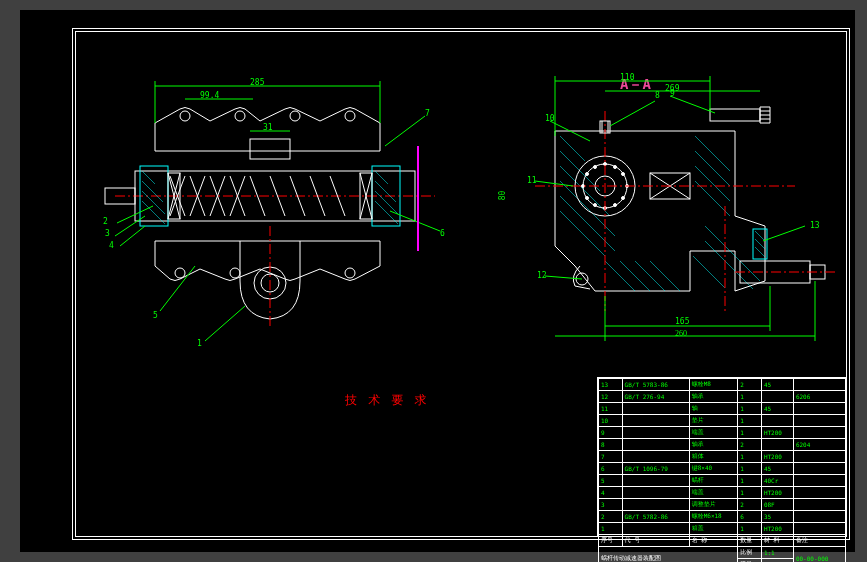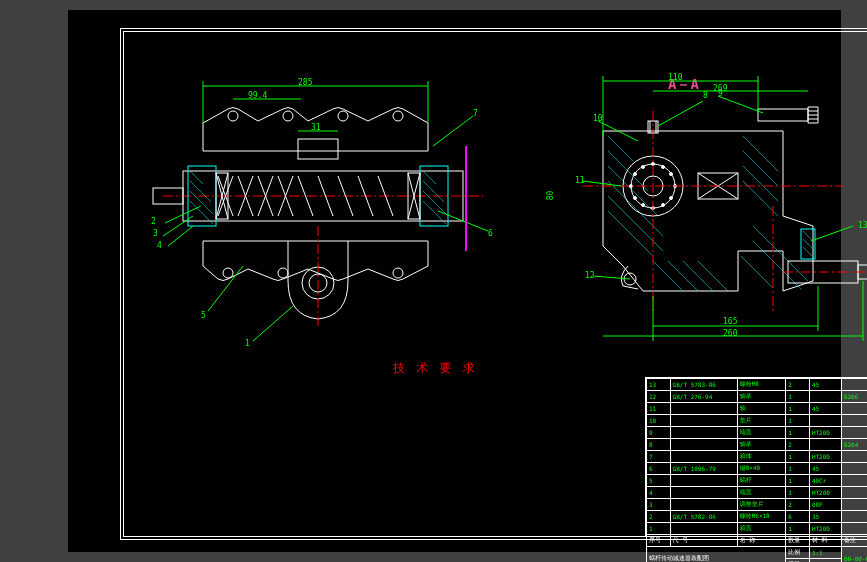--- a/index.html
+++ b/index.html
@@ -8,24 +8,23 @@
     width: 867px;
     height: 562px;
     overflow: hidden;
     font-family: "SimSun", monospace;
     font-size: 8px;
   }
   .canvas {
     position: absolute;
     left: 20px;
     top: 10px;
-    width: 773px;
+    width: 835px;
     height: 542px;
     background: #000000;
-    margin-left: 48px;
   }
   .border-outer {
     position: absolute;
     left: 52px;
     top: 18px;
     width: 778px;
     height: 512px;
     border: 1px solid #fff;
   }
   .border-inner {
@@ -283,31 +282,31 @@
       <line class="grn" x1="60" y1="25" x2="60" y2="85"></line>
       <line class="grn" x1="215" y1="25" x2="215" y2="60"></line>
       <line class="grn" x1="110" y1="245" x2="110" y2="290"></line>
       <line class="grn" x1="275" y1="235" x2="275" y2="280"></line>
       <line class="grn" x1="320" y1="230" x2="320" y2="290"></line>
     </svg>
 
     <div class="dim-text" style="left:545px; top:42px;">110</div>
     <div class="dim-text" style="left:590px; top:53px;">269</div>
     <div class="dim-text" style="left:600px; top:286px;">165</div>
-    <div class="dim-text" style="left:600px; top:298px;">260</div>
+    <div class="dim-text" style="left:600px; top:298px;font-family:Liberation Serif, serif;">260</div>
     <div class="dim-text" style="left:423px; top:160px; transform:rotate(-90deg);">80</div>
 
     <div class="balloon" style="left:580px; top:60px;">8</div>
     <div class="balloon" style="left:595px; top:58px;">9</div>
     <div class="balloon" style="left:470px; top:83px;">10</div>
     <div class="balloon" style="left:452px; top:145px;">11</div>
     <div class="balloon" style="left:462px; top:240px;">12</div>
     <div class="balloon" style="left:735px; top:190px;">13</div>
 
-    <div class="tech-title" style="left:270px; top:329px;">技  术  要  求</div>
+    <div class="tech-title" style="left:270px; top:361px;font-family:Liberation Mono, monospace;">技  术  要  求</div>
 
     <div class="title-block">
       <table>
         <tbody id="parts-body">
             <tr>
               <td>13</td>
               <td>GB/T 5783-86</td>
               <td>螺栓M8</td>
               <td>2</td>
               <td>45</td>

